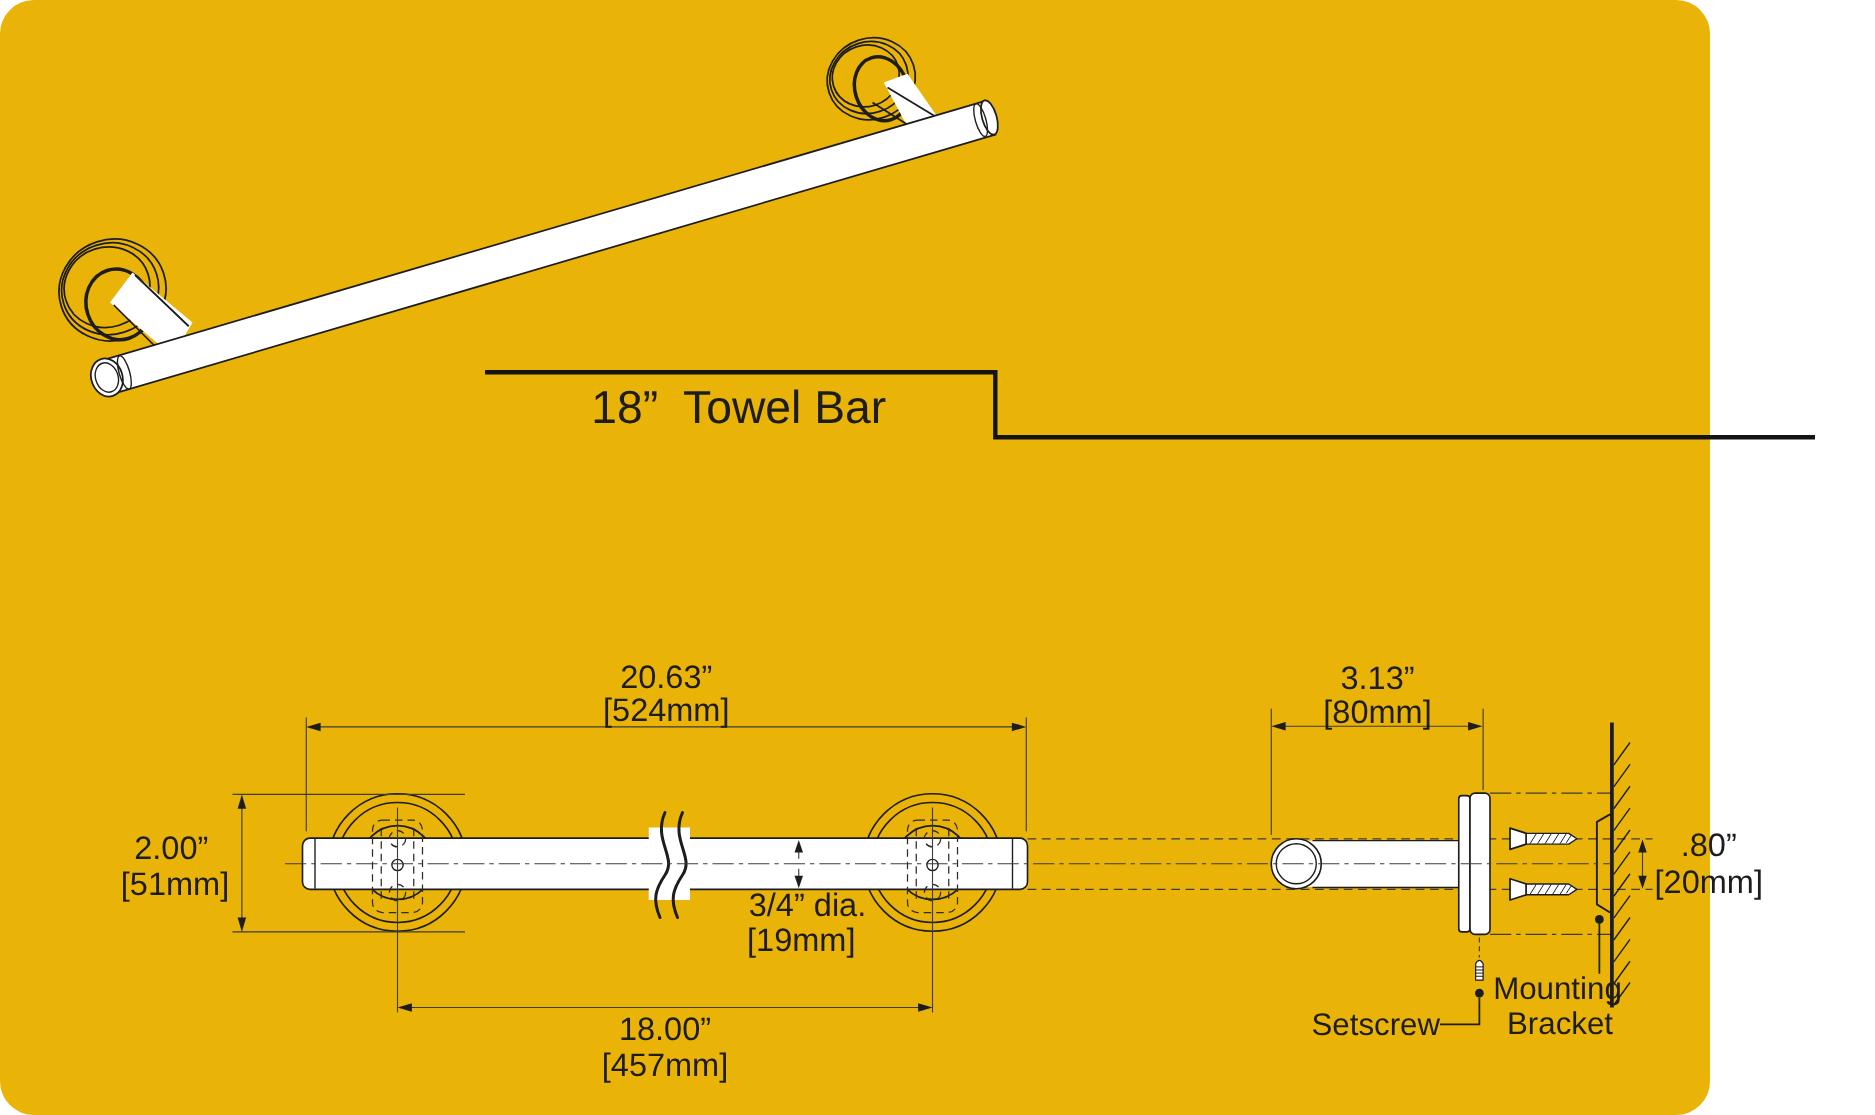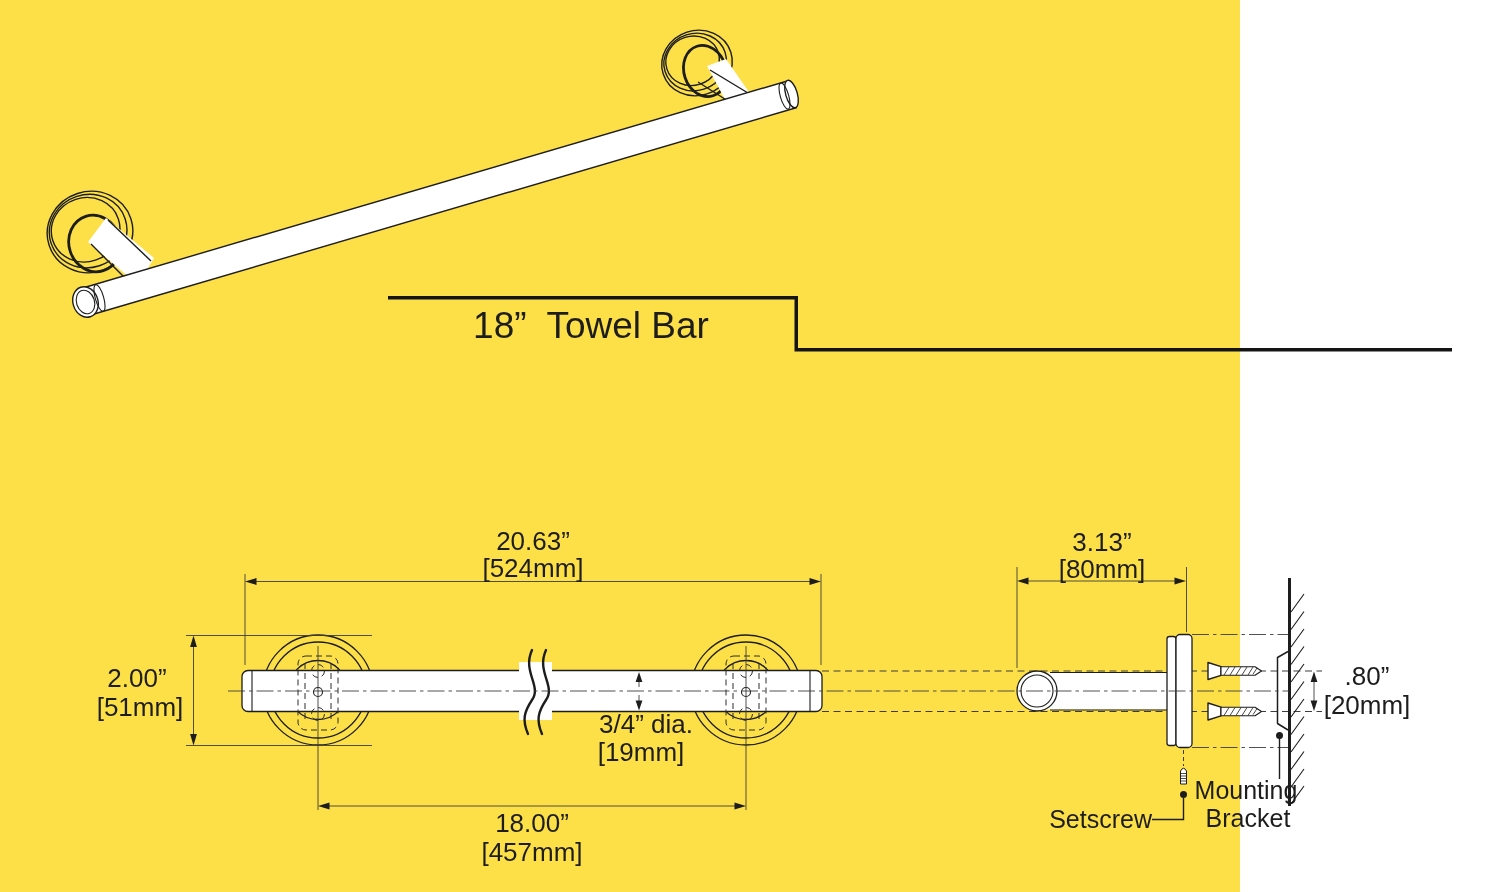--- a/index.html
+++ b/index.html
@@ -1,18 +1,19 @@
 <!DOCTYPE html>
 <html><head>
 <meta charset="utf-8">
 <style>
   html,body { margin:0; padding:0; background:#ffffff; }
   #stage {
-    position:relative; width:1240px; height:892px; background:#fde047;
+    position:relative; width:1368px; height:892px; background:#eab308;
     font-family:"Liberation Sans", sans-serif;
+    border-radius:27px;
   }
   svg text {
     font-family:"Liberation Sans", sans-serif;
     fill:#1d1d1d;
     white-space:pre;
   }
   .t26 { font-size:26px; }
   .t25 { font-size:25px; }
   .t37 { font-size:37px; }
   .ink   { stroke:#1d1d1d; fill:none; stroke-width:1.3; }

